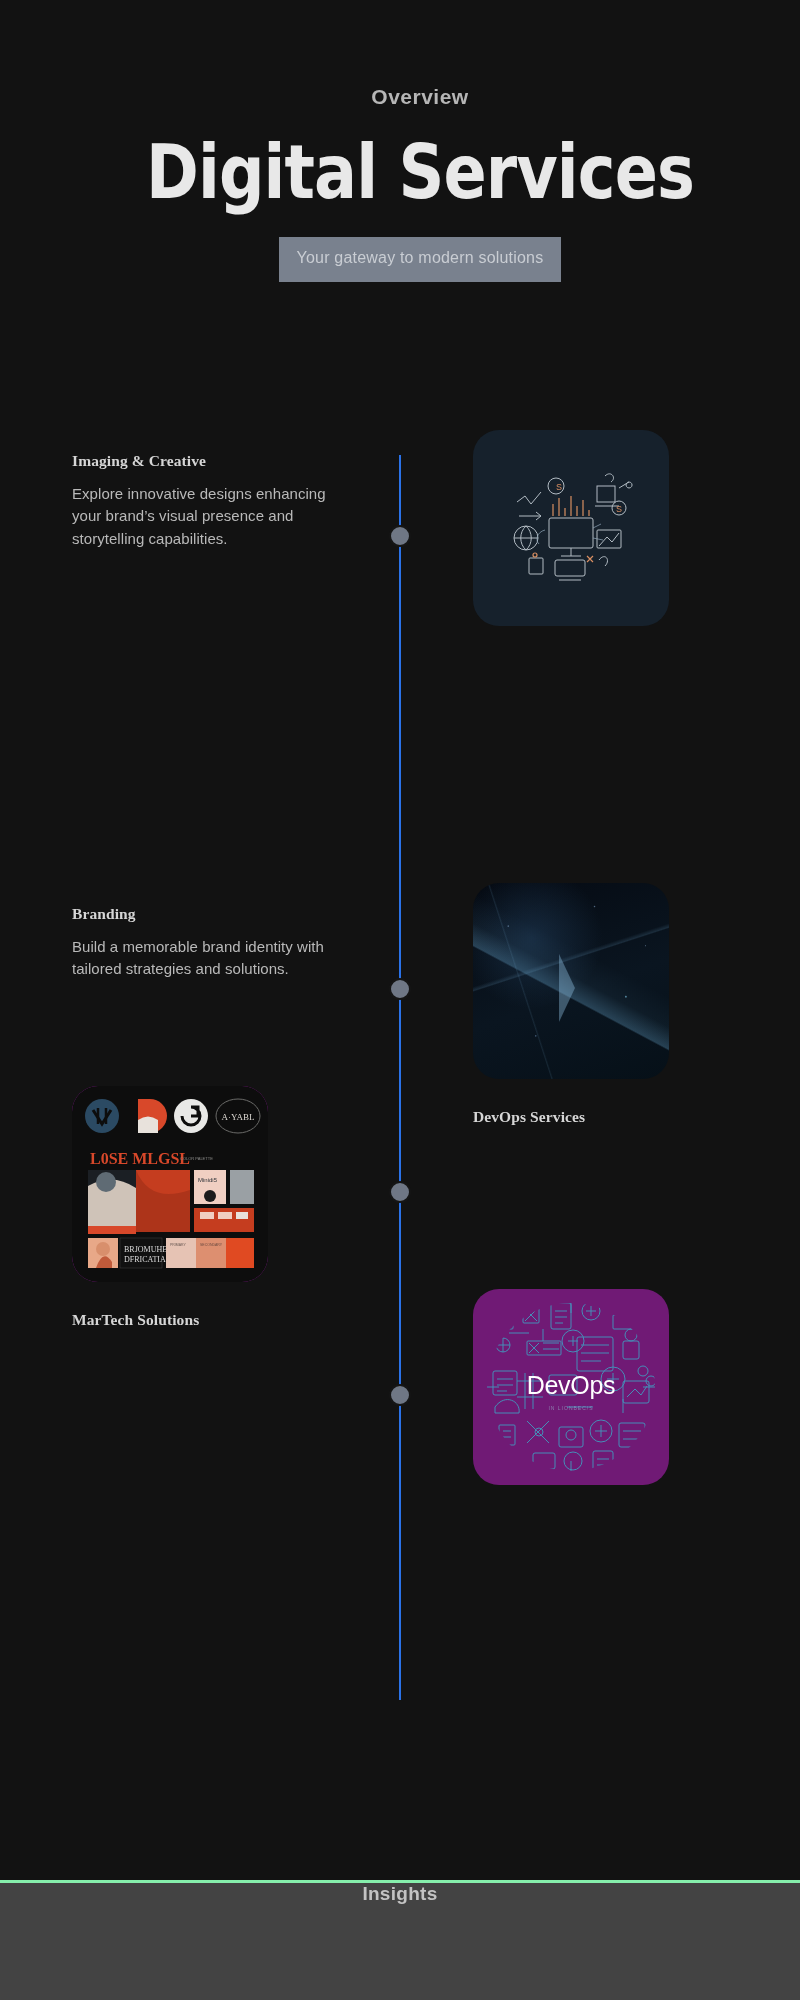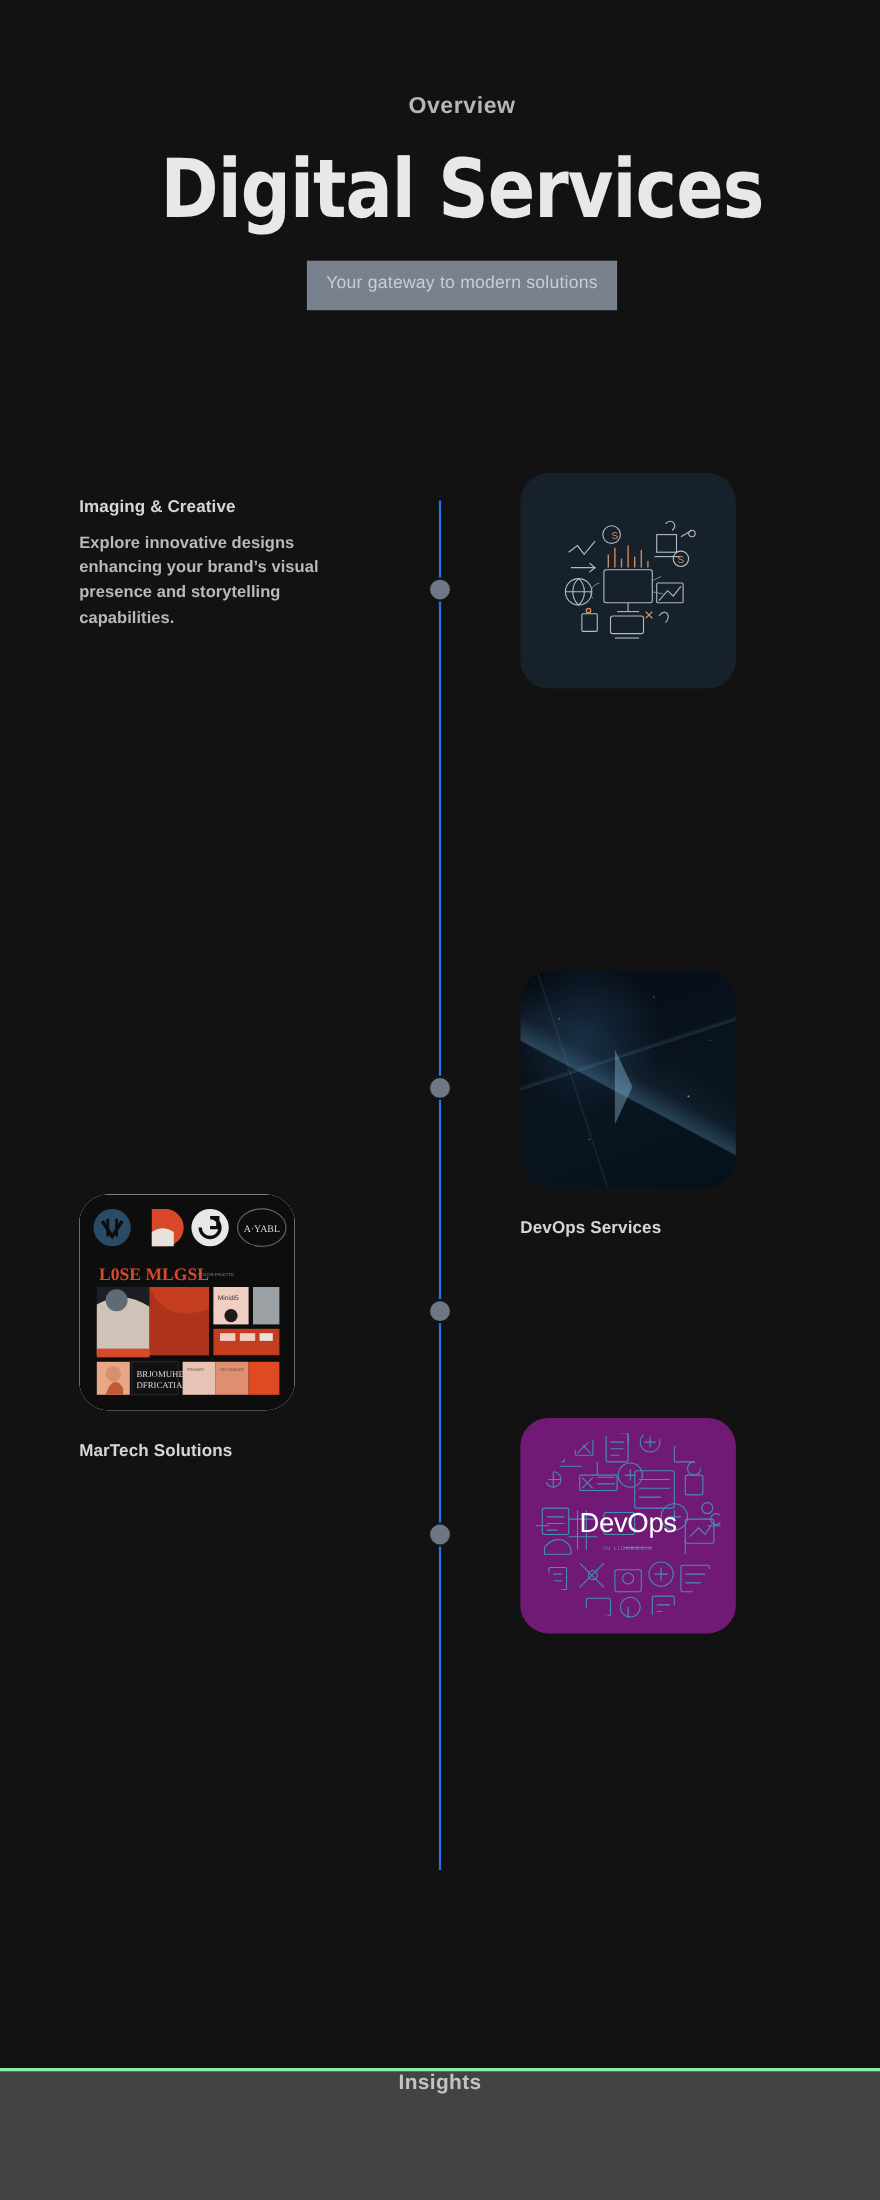--- a/index.html
+++ b/index.html
@@ -97,25 +97,26 @@
     top: 22px;
   }
   .txt.left  { left: 72px; }
   .txt.right { left: 473px; }
   .card-h {
     font-size: 15.5px;
     font-weight: 700;
     color: #d6d6d6;
     line-height: 1.2;
     letter-spacing: 0.1px;
+    font-family: Liberation Serif, serif;
   }
   .card-p {
     margin-top: 12px;
     font-size: 15px;
-    font-weight: 700;
+    font-weight: 400;
     color: #b9b9b9;
     line-height: 1.52;
     letter-spacing: 0.05px;
   }
 
   .media {
     position: absolute;
     top: 0;
     width: 196px;
     height: 196px;
@@ -171,21 +172,21 @@
   }
   .art-cosmic .tri {
     position: absolute; left: 44%; top: 36%;
     width: 0; height: 0;
     border-left: 16px solid rgba(150,200,235,0.38);
     border-top: 34px solid transparent;
     border-bottom: 34px solid transparent;
   }
 
   
-  .art-moodboard { background: #ffffff; position: relative; }
+  .art-moodboard { background: #a21caf; position: relative; }
 
   
   .art-devops { background: #701a75; position: relative; }
   .art-devops .dv-label {
     position: absolute; left: 0; right: 0; top: 50%;
     transform: translateY(-55%);
     text-align: center;
     color: #ffffff;
     font-size: 25px;
     font-weight: 400;
@@ -275,20 +276,24 @@
             <path d="M92 60 l8 -4 M92 70 l10 2"></path>
             <path d="M44 62 c-8 2 -10 10 -6 14"></path>
           </g>
         </svg>
       </div>
     </div>
 
 
     <div class="row" style="top:453px;">
       <div class="dot"></div>
+      <div class="txt left">
+        <div class="card-h">Branding</div>
+        <div class="card-p">Build a memorable brand identity with tailored strategies and solutions.</div>
+      </div>
       <div class="media right art-cosmic">
         <span class="tri"></span>
       </div>
     </div>
 
     <div class="row" style="top:656px;">
       <div class="dot"></div>
       <div class="txt right">
         <div class="card-h">DevOps Services</div>
       </div>

